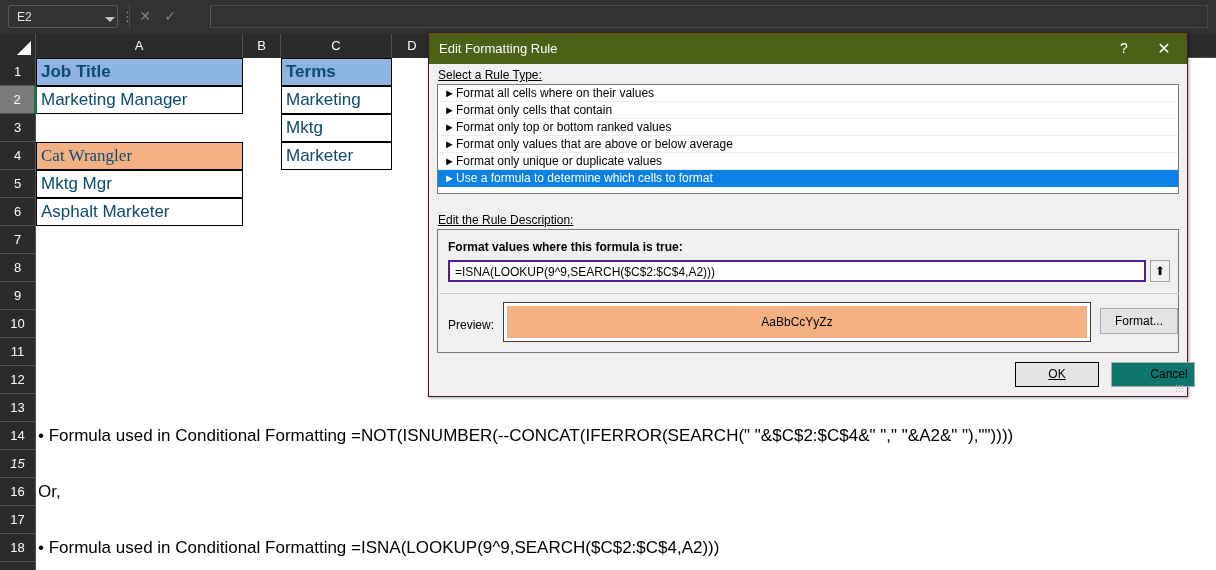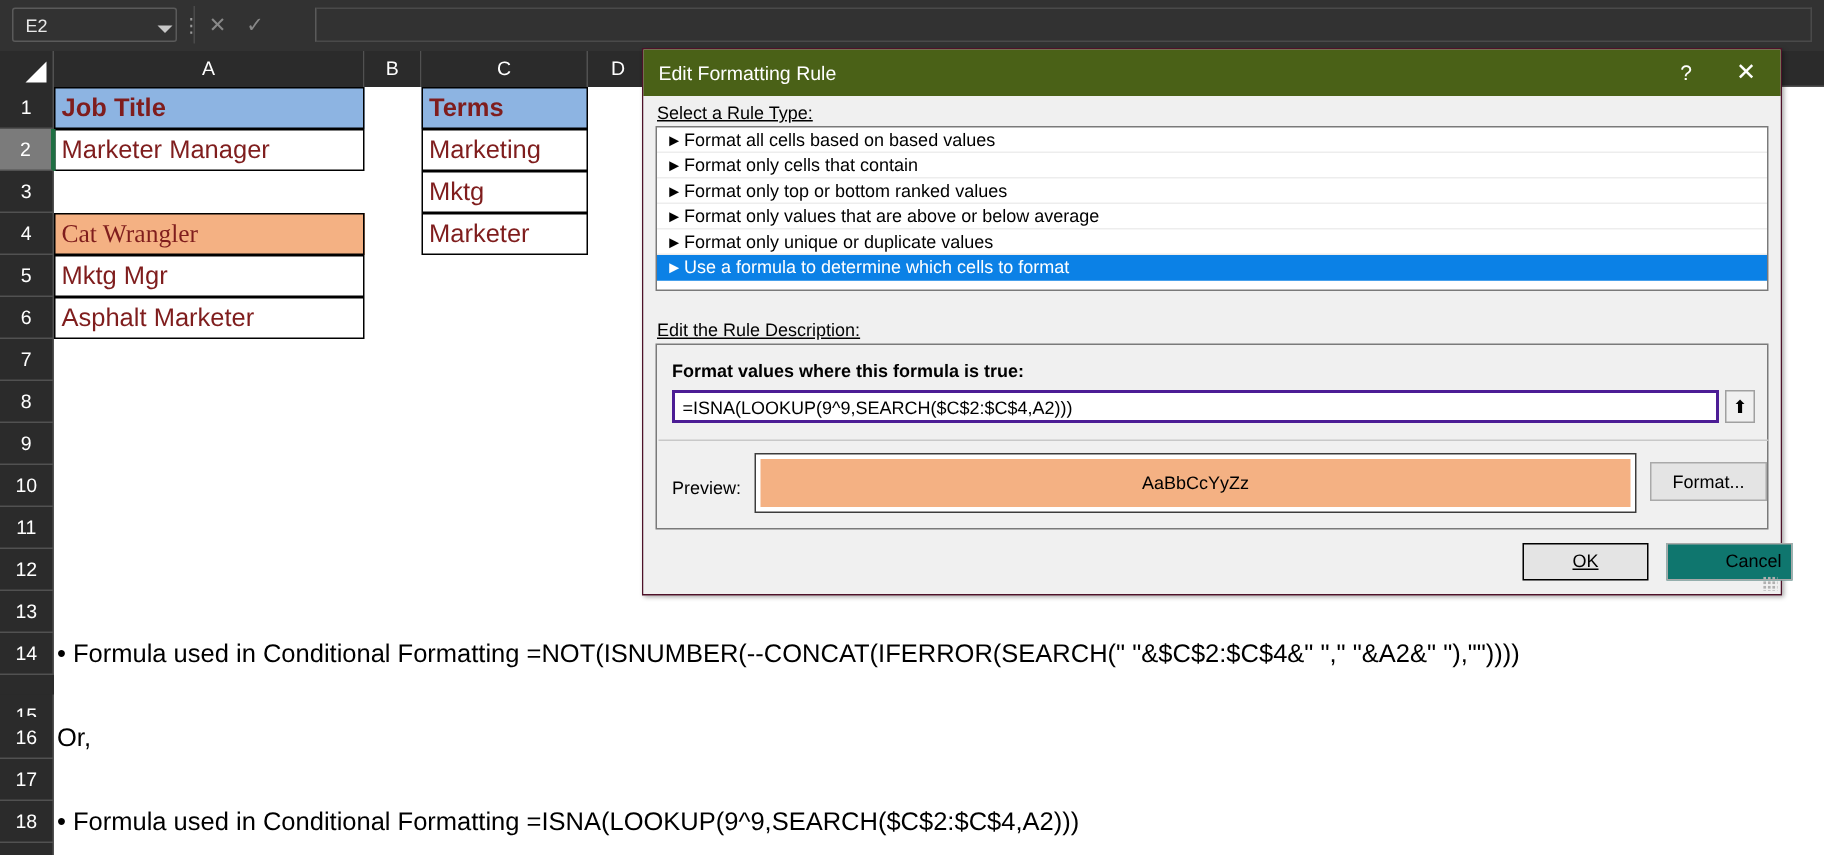--- a/index.html
+++ b/index.html
@@ -147,21 +147,21 @@
     position: absolute;
     left: 36px; top: 58px;
     width: 1180px; height: 512px;
     background: #ffffff;
     overflow: hidden;
   }
   .cell {
     position: absolute;
     box-sizing: border-box;
     font-size: 17px;
-    color: #7f1d1d;
+    color: #0c4a6e;
     padding-left: 4px;
     white-space: nowrap;
     display: flex;
     align-items: center;
   }
   .cell.bordered { border: 1px solid #000000; }
   .cell.hdr { font-weight: bold; }
   .overflow-text {
     position: absolute;
     font-size: 17px;
@@ -405,33 +405,33 @@
     <div class="row-head" style="top: 112px; height: 28px; line-height: 27px;"><span>5</span></div>
     <div class="row-head" style="top: 140px; height: 28px; line-height: 27px;"><span>6</span></div>
     <div class="row-head" style="top: 168px; height: 28px; line-height: 27px;"><span>7</span></div>
     <div class="row-head" style="top: 196px; height: 28px; line-height: 27px;"><span>8</span></div>
     <div class="row-head" style="top: 224px; height: 28px; line-height: 27px;"><span>9</span></div>
     <div class="row-head" style="top: 252px; height: 28px; line-height: 27px;"><span>10</span></div>
     <div class="row-head" style="top: 280px; height: 28px; line-height: 27px;"><span>11</span></div>
     <div class="row-head" style="top: 308px; height: 28px; line-height: 27px;"><span>12</span></div>
     <div class="row-head" style="top: 336px; height: 28px; line-height: 27px;"><span>13</span></div>
     <div class="row-head" style="top: 364px; height: 28px; line-height: 27px;"><span>14</span></div>
-    <div class="row-head" style="top: 405px; height: 28px; line-height: 27px;"><span>15</span></div>
+    <div class="row-head" style="top: 392px; height: 28px; line-height: 27px; font-style: italic;"><span>15</span></div>
     <div class="row-head" style="top: 420px; height: 28px; line-height: 27px;"><span>16</span></div>
     <div class="row-head" style="top: 448px; height: 28px; line-height: 27px;"><span>17</span></div>
     <div class="row-head" style="top: 476px; height: 28px; line-height: 27px;"><span>18</span></div>
     <div class="row-head" style="top: 504px; height: 28px; line-height: 27px;"><span>19</span></div>
   </div>
 
 <div id="grid">
     <div class="cell bordered hdr" style="left: 0px; top: 0px; width: 207px; height: 28px; background: rgb(141, 180, 226);">
       <span>Job Title</span>
     </div>
     <div class="cell bordered" style="left: 0px; top: 28px; width: 207px; height: 28px; background: rgb(255, 255, 255);">
-      <span>Marketer Manager</span>
+      <span>Marketing Manager</span>
     </div>
     <div class="cell bordered" style="left: 0px; top: 56px; width: 207px; height: 28px; background: rgb(244, 177, 131); margin-top: 28px;">
       <span>Director of Planning</span>
     </div>
     <div class="cell bordered" style="left: 0px; top: 84px; width: 207px; height: 28px; background: rgb(244, 177, 131); font-family: Liberation Serif, serif;">
       <span>Cat Wrangler</span>
     </div>
     <div class="cell bordered" style="left: 0px; top: 112px; width: 207px; height: 28px; background: rgb(255, 255, 255);">
       <span>Mktg Mgr</span>
     </div>
@@ -469,21 +469,21 @@
     <div class="title-btn" id="btn-close">✕</div>
   </div>
 
   <div id="dialog-body">
 
     <div class="section-label" style="left:9px; top:4px;">
       <u>Select a Rule Type:</u>
     </div>
 
     <div id="rule-type-list">
-        <div class="rule-item"><span class="bullet">►</span><span>Format all cells based on based values</span></div>
+        <div class="rule-item"><span class="bullet">►</span><span>Format all cells where on their values</span></div>
         <div class="rule-item"><span class="bullet">►</span><span>Format only cells that contain</span></div>
         <div class="rule-item"><span class="bullet">►</span><span>Format only top or bottom ranked values</span></div>
         <div class="rule-item"><span class="bullet">►</span><span>Format only values that are above or below average</span></div>
         <div class="rule-item"><span class="bullet">►</span><span>Format only unique or duplicate values</span></div>
         <div class="rule-item selected"><span class="bullet">►</span><span>Use a formula to determine which cells to format</span></div>
       </div>
 
     <div class="section-label" style="left:9px; top:149px;">
       <u>Edit the Rule Description:</u>
     </div>

